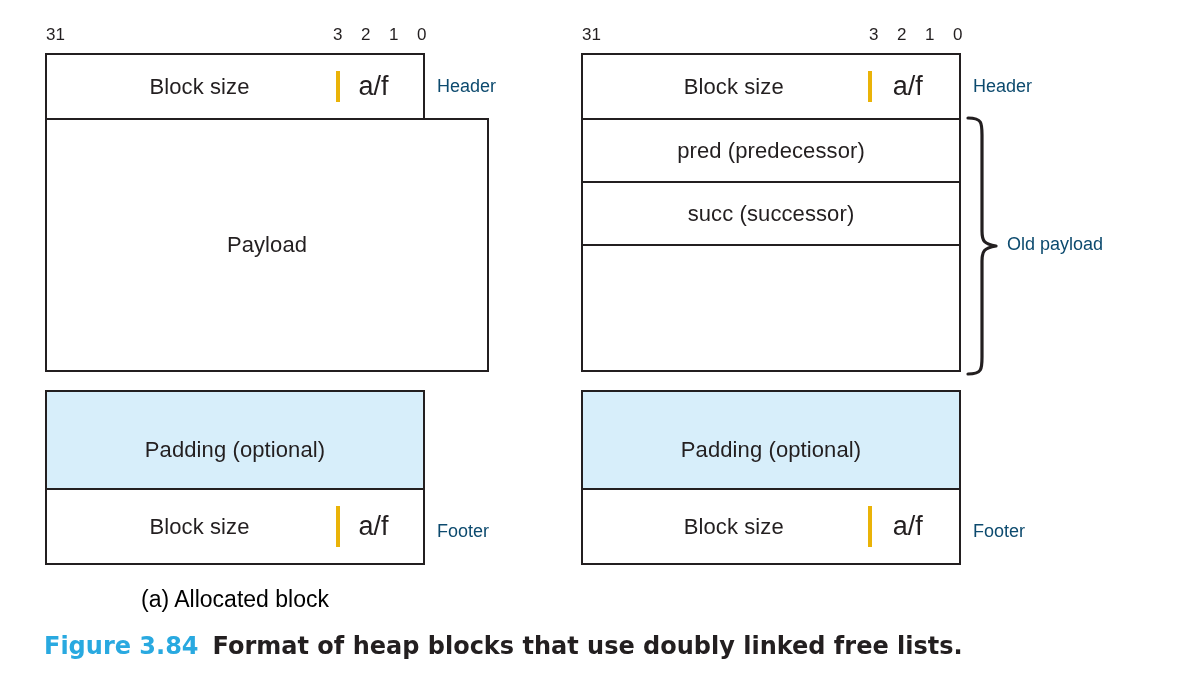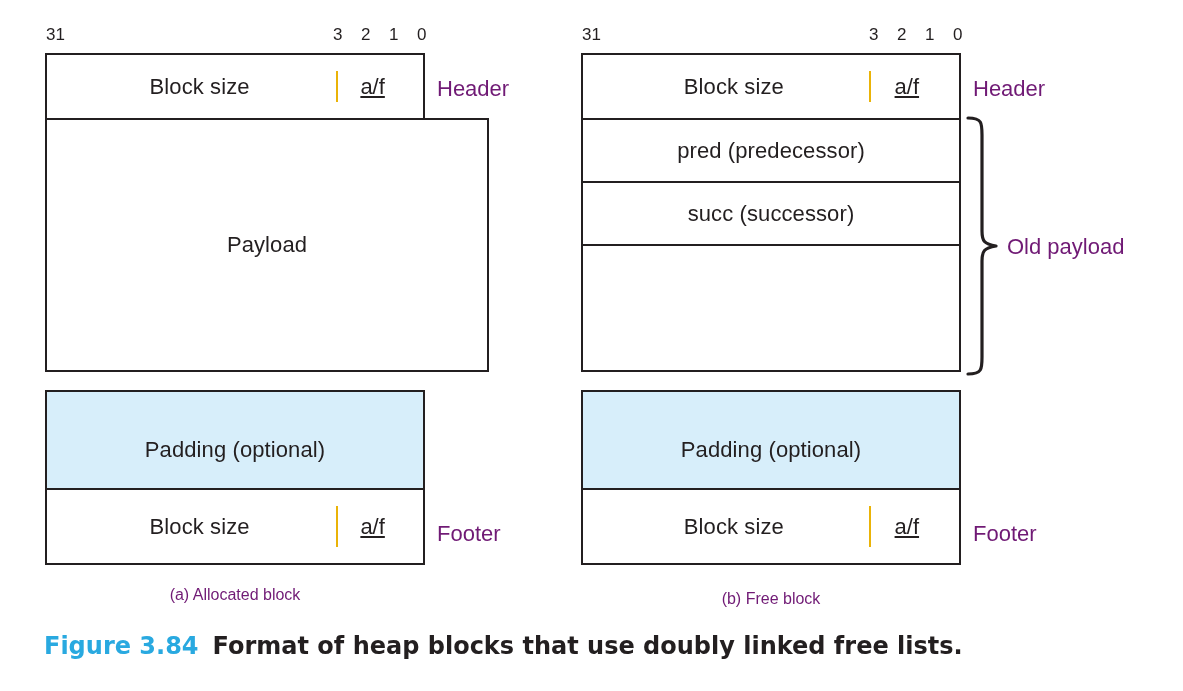--- a/index.html
+++ b/index.html
@@ -45,26 +45,25 @@
     height: 100%;
     display: flex;
     align-items: center;
     justify-content: center;
     font-size: 22px;
     letter-spacing: .1px;
   }
   .cell-af {
     box-sizing: border-box;
     height: 100%;
-    border-left: 2px solid #eab308;
+    border-left: 4px solid #eab308;
     display: flex;
     align-items: center;
     justify-content: center;
-    font-size: 22px;
-    text-decoration: underline;
+    font-size: 27px;
   }
   .row-label {
     font-size: 22px;
     letter-spacing: .1px;
   }
   .row.padding {
     background: #d7eefa;
     margin-top: 20px;
   }
   .row.blank {
@@ -75,30 +74,30 @@
   .bitnum {
     position: absolute;
     font-size: 17px;
     color: #231f20;
     white-space: nowrap;
   }
 
   
   .side-label {
     position: absolute;
-    font-size: 22px;
-    color: #701a75;
+    font-size: 18px;
+    color: #0c4a6e;
     white-space: nowrap;
   }
 
   
   .sub-caption {
     position: absolute;
-    font-size: 16px;
-    color: #701a75;
+    font-size: 23px;
+    color: #000000;
     white-space: nowrap;
     text-align: center;
   }
 
   
   .brace {
     position: absolute;
   }
 
   
@@ -201,19 +200,18 @@
              C 20 5, 20 10, 20 22
              L 20 118
              C 20 128, 22 131, 34 133
              C 22 135, 20 138, 20 148
              L 20 244
              C 20 256, 20 261, 6 261" fill="none" stroke="#231f20" stroke-width="3.2" stroke-linecap="round" stroke-linejoin="round"></path>
   </svg>
 
   <div class="side-label" style="left:1007px; top:234px;text-align:right;">Old payload</div>
 
-  <div class="sub-caption" style="left:581px; top:590px; width:380px;">(b) Free block</div>
 
   <div class="fig-caption">
     <span class="fig-num">Figure 3.84</span><span class="fig-text">Format of heap blocks that use doubly linked free lists.</span>
   </div>
 
 </div>
 
 </body></html>

